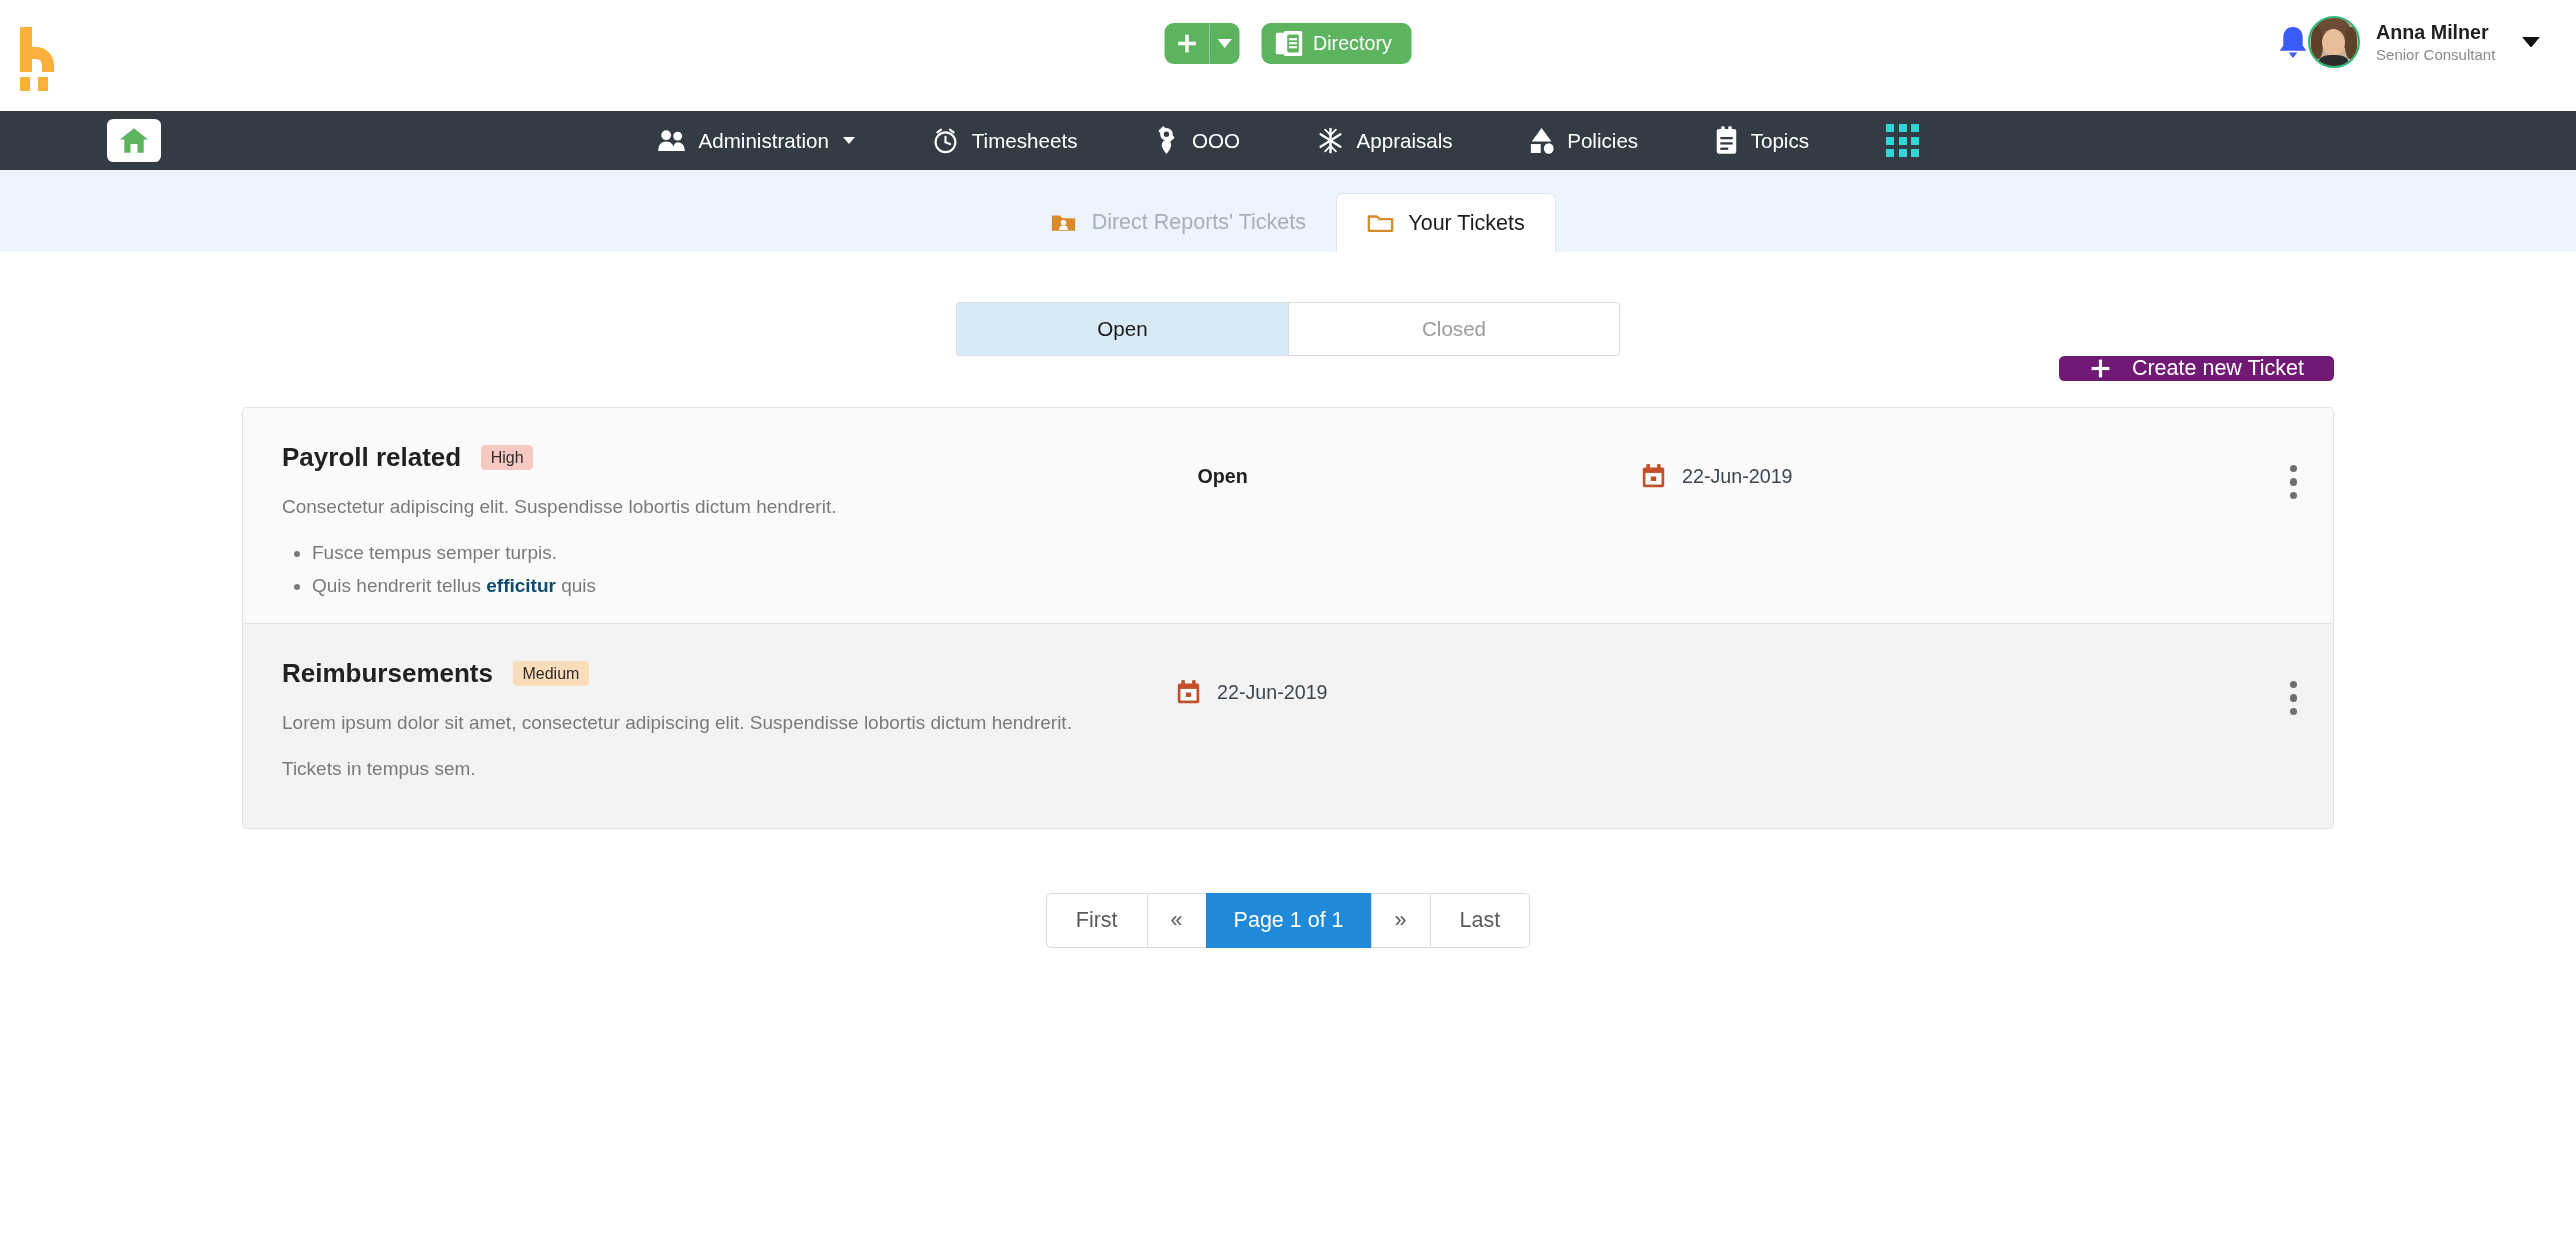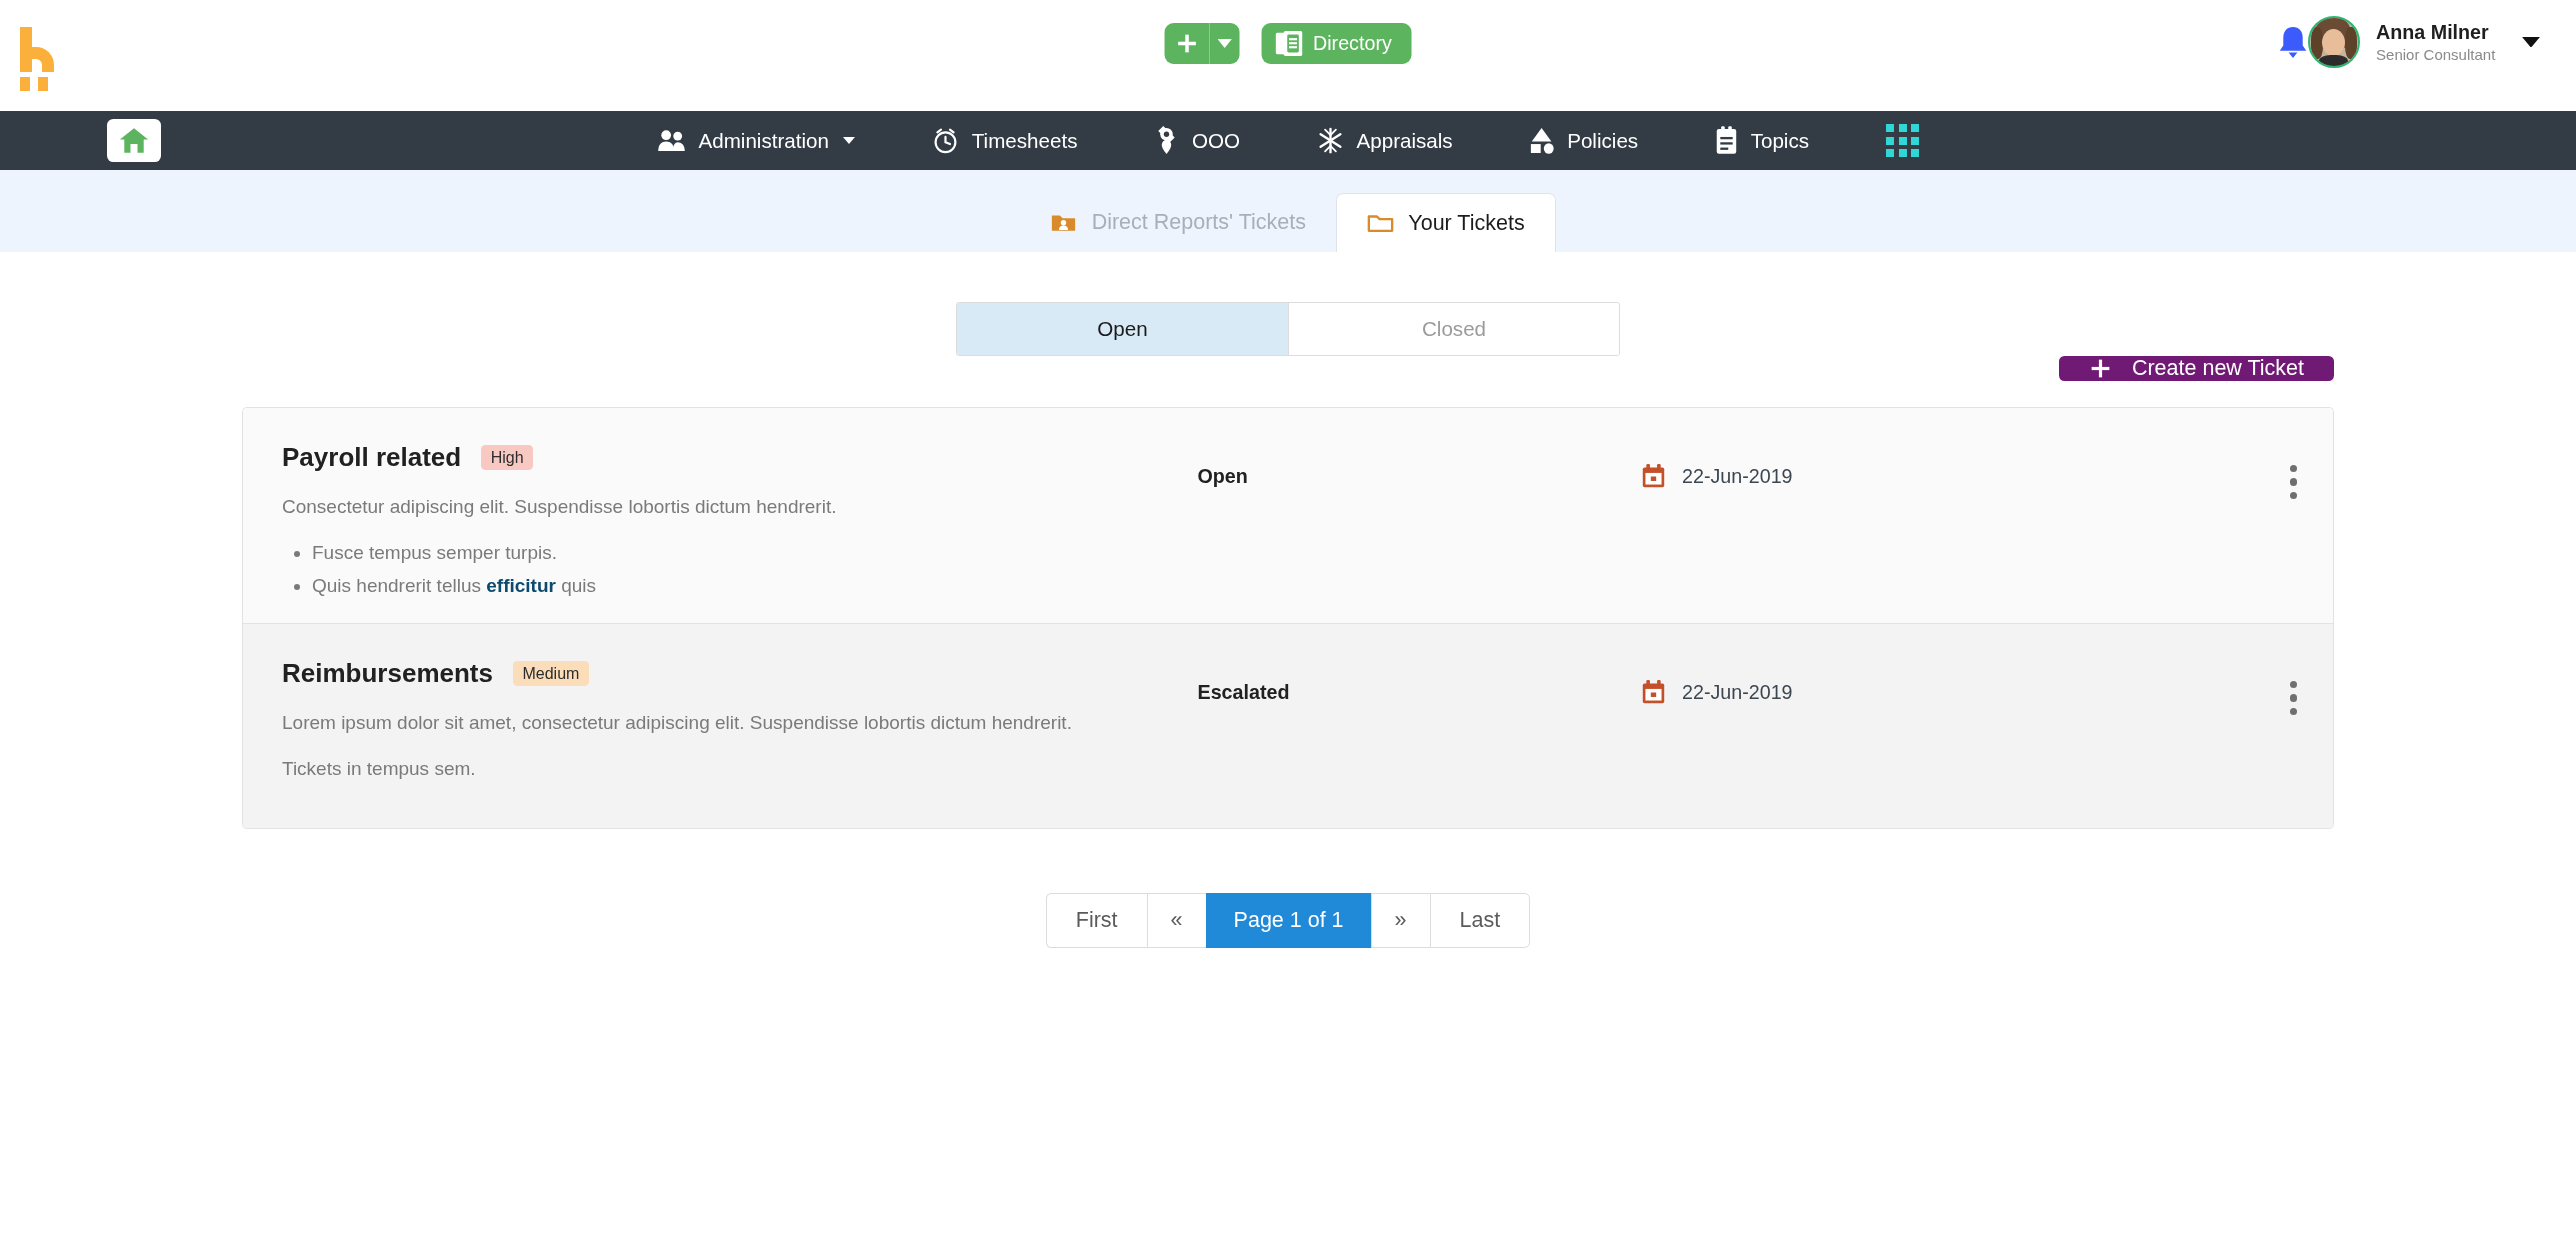--- a/index.html
+++ b/index.html
@@ -457,21 +457,20 @@
 
     <div class="ticket t1">
       <div class="t-main">
         <div class="t-title-row">
           <span class="t-title">Reimbursements</span>
           <span class="badge medium">Medium</span>
         </div>
         <div class="t-desc">Lorem ipsum dolor sit amet, consectetur adipiscing elit. Suspendisse lobortis dictum hendrerit.</div>
         <div class="t-extra">Tickets in tempus sem.</div>
       </div>
-      <div class="t-status">Escalated</div>
       <div class="t-date">
         <svg width="25" height="25" viewBox="0 0 28 28">
           <rect x="2" y="4" width="24" height="22" rx="2" fill="#c4502a"></rect>
           <rect x="5" y="10" width="18" height="13" fill="#fff"></rect>
           <rect x="11" y="14" width="6" height="5" fill="#c4502a"></rect>
           <rect x="6" y="0" width="4" height="7" rx="1.4" fill="#c4502a"></rect>
           <rect x="18" y="0" width="4" height="7" rx="1.4" fill="#c4502a"></rect>
         </svg>
         <span>22-Jun-2019</span>
       </div>

